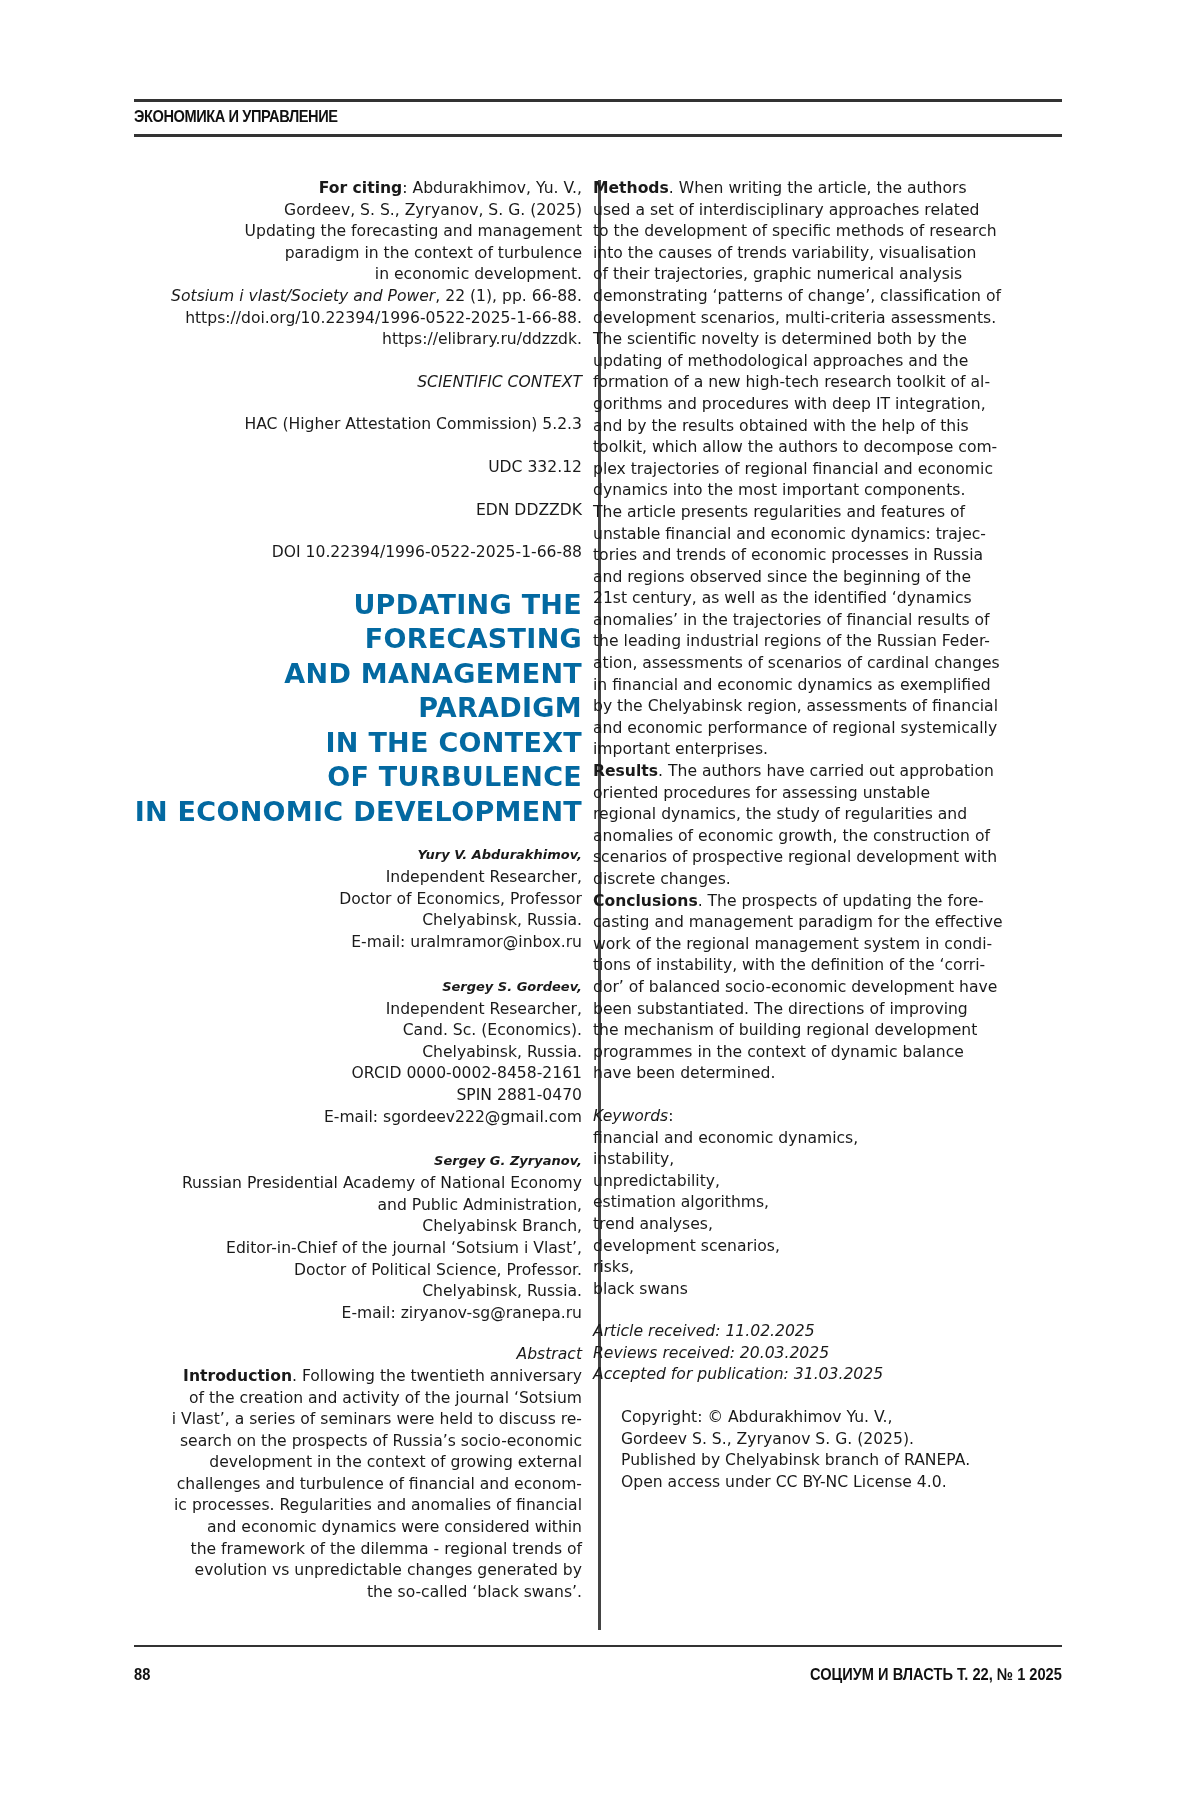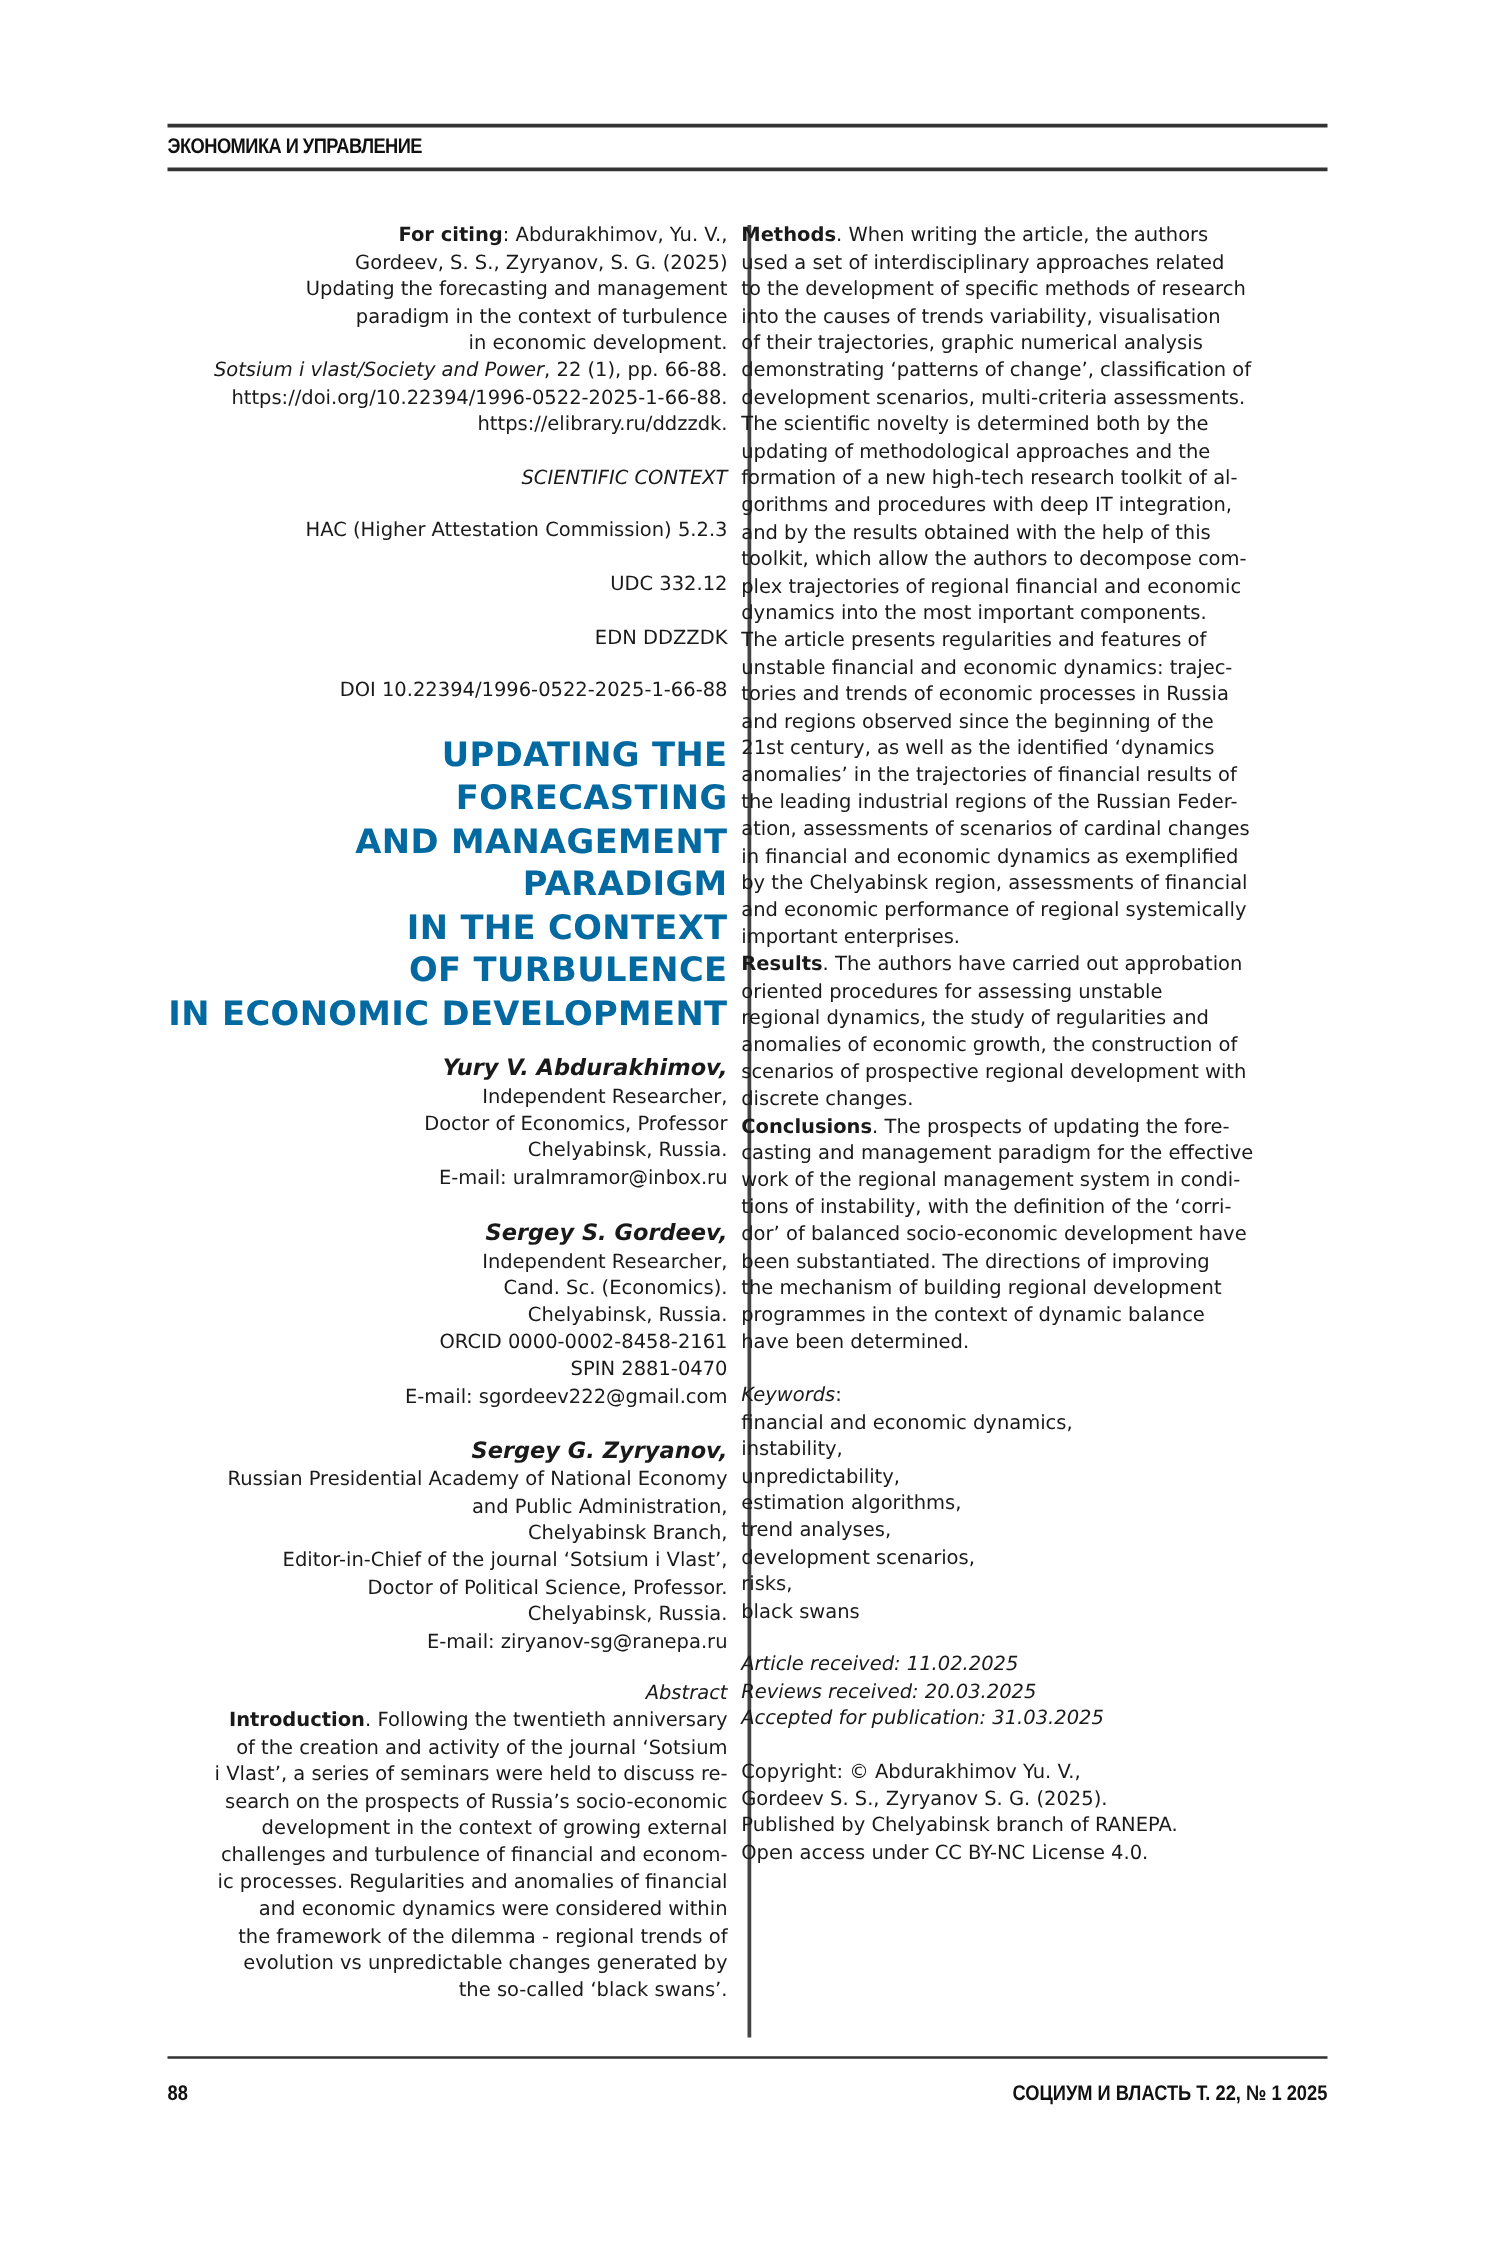--- a/index.html
+++ b/index.html
@@ -14,28 +14,28 @@
   .divider { position: absolute; left: 598px; top: 180px; width: 3px; height: 1450px; background: #444; }
 
   .left-col { position: absolute; left: 134px; top: 178px; width: 448px; text-align: right; font-size: 15.6px; line-height: 21.6px; }
   .right-col { position: absolute; left: 593px; top: 178px; width: 450px; text-align: left; font-size: 15.6px; line-height: 21.6px; }
 
   .citation b { font-weight: bold; }
   .meta-line { margin-top: 21px; }
   .italic { font-style: italic; }
   .title { margin-top: 24px; font-weight: bold; font-size: 27px; line-height: 34.5px; letter-spacing: 0.3px; color: #0369a1; }
   .author-block { margin-top: 14px; }
-  .author-name { font-weight: bold; font-style: italic; font-size: 18px; line-height: 24px; }
+  .author-name { font-weight: bold; font-style: italic; font-size: 13px; line-height: 24px; }
   .author-block + .author-block { margin-top: 21px; }
   .abstract-label { margin-top: 20px; font-style: italic; }
   .abstract-text { text-align: right; }
   .section-label { font-weight: bold; }
   .keywords { margin-top: 21px; }
   .dates { margin-top: 21px; font-style: italic; }
-  .copyright { margin-top: 21px; }
+  .copyright { margin-top: 21px; margin-left: 28px; }
   .block-line { display: block; }
 </style>
 </head>
 <body>
 
 <div class="rule rule-top1"></div>
 <div class="running-head">ЭКОНОМИКА И УПРАВЛЕНИЕ</div>
 <div class="rule rule-top2"></div>
 
 <div class="divider"></div>

